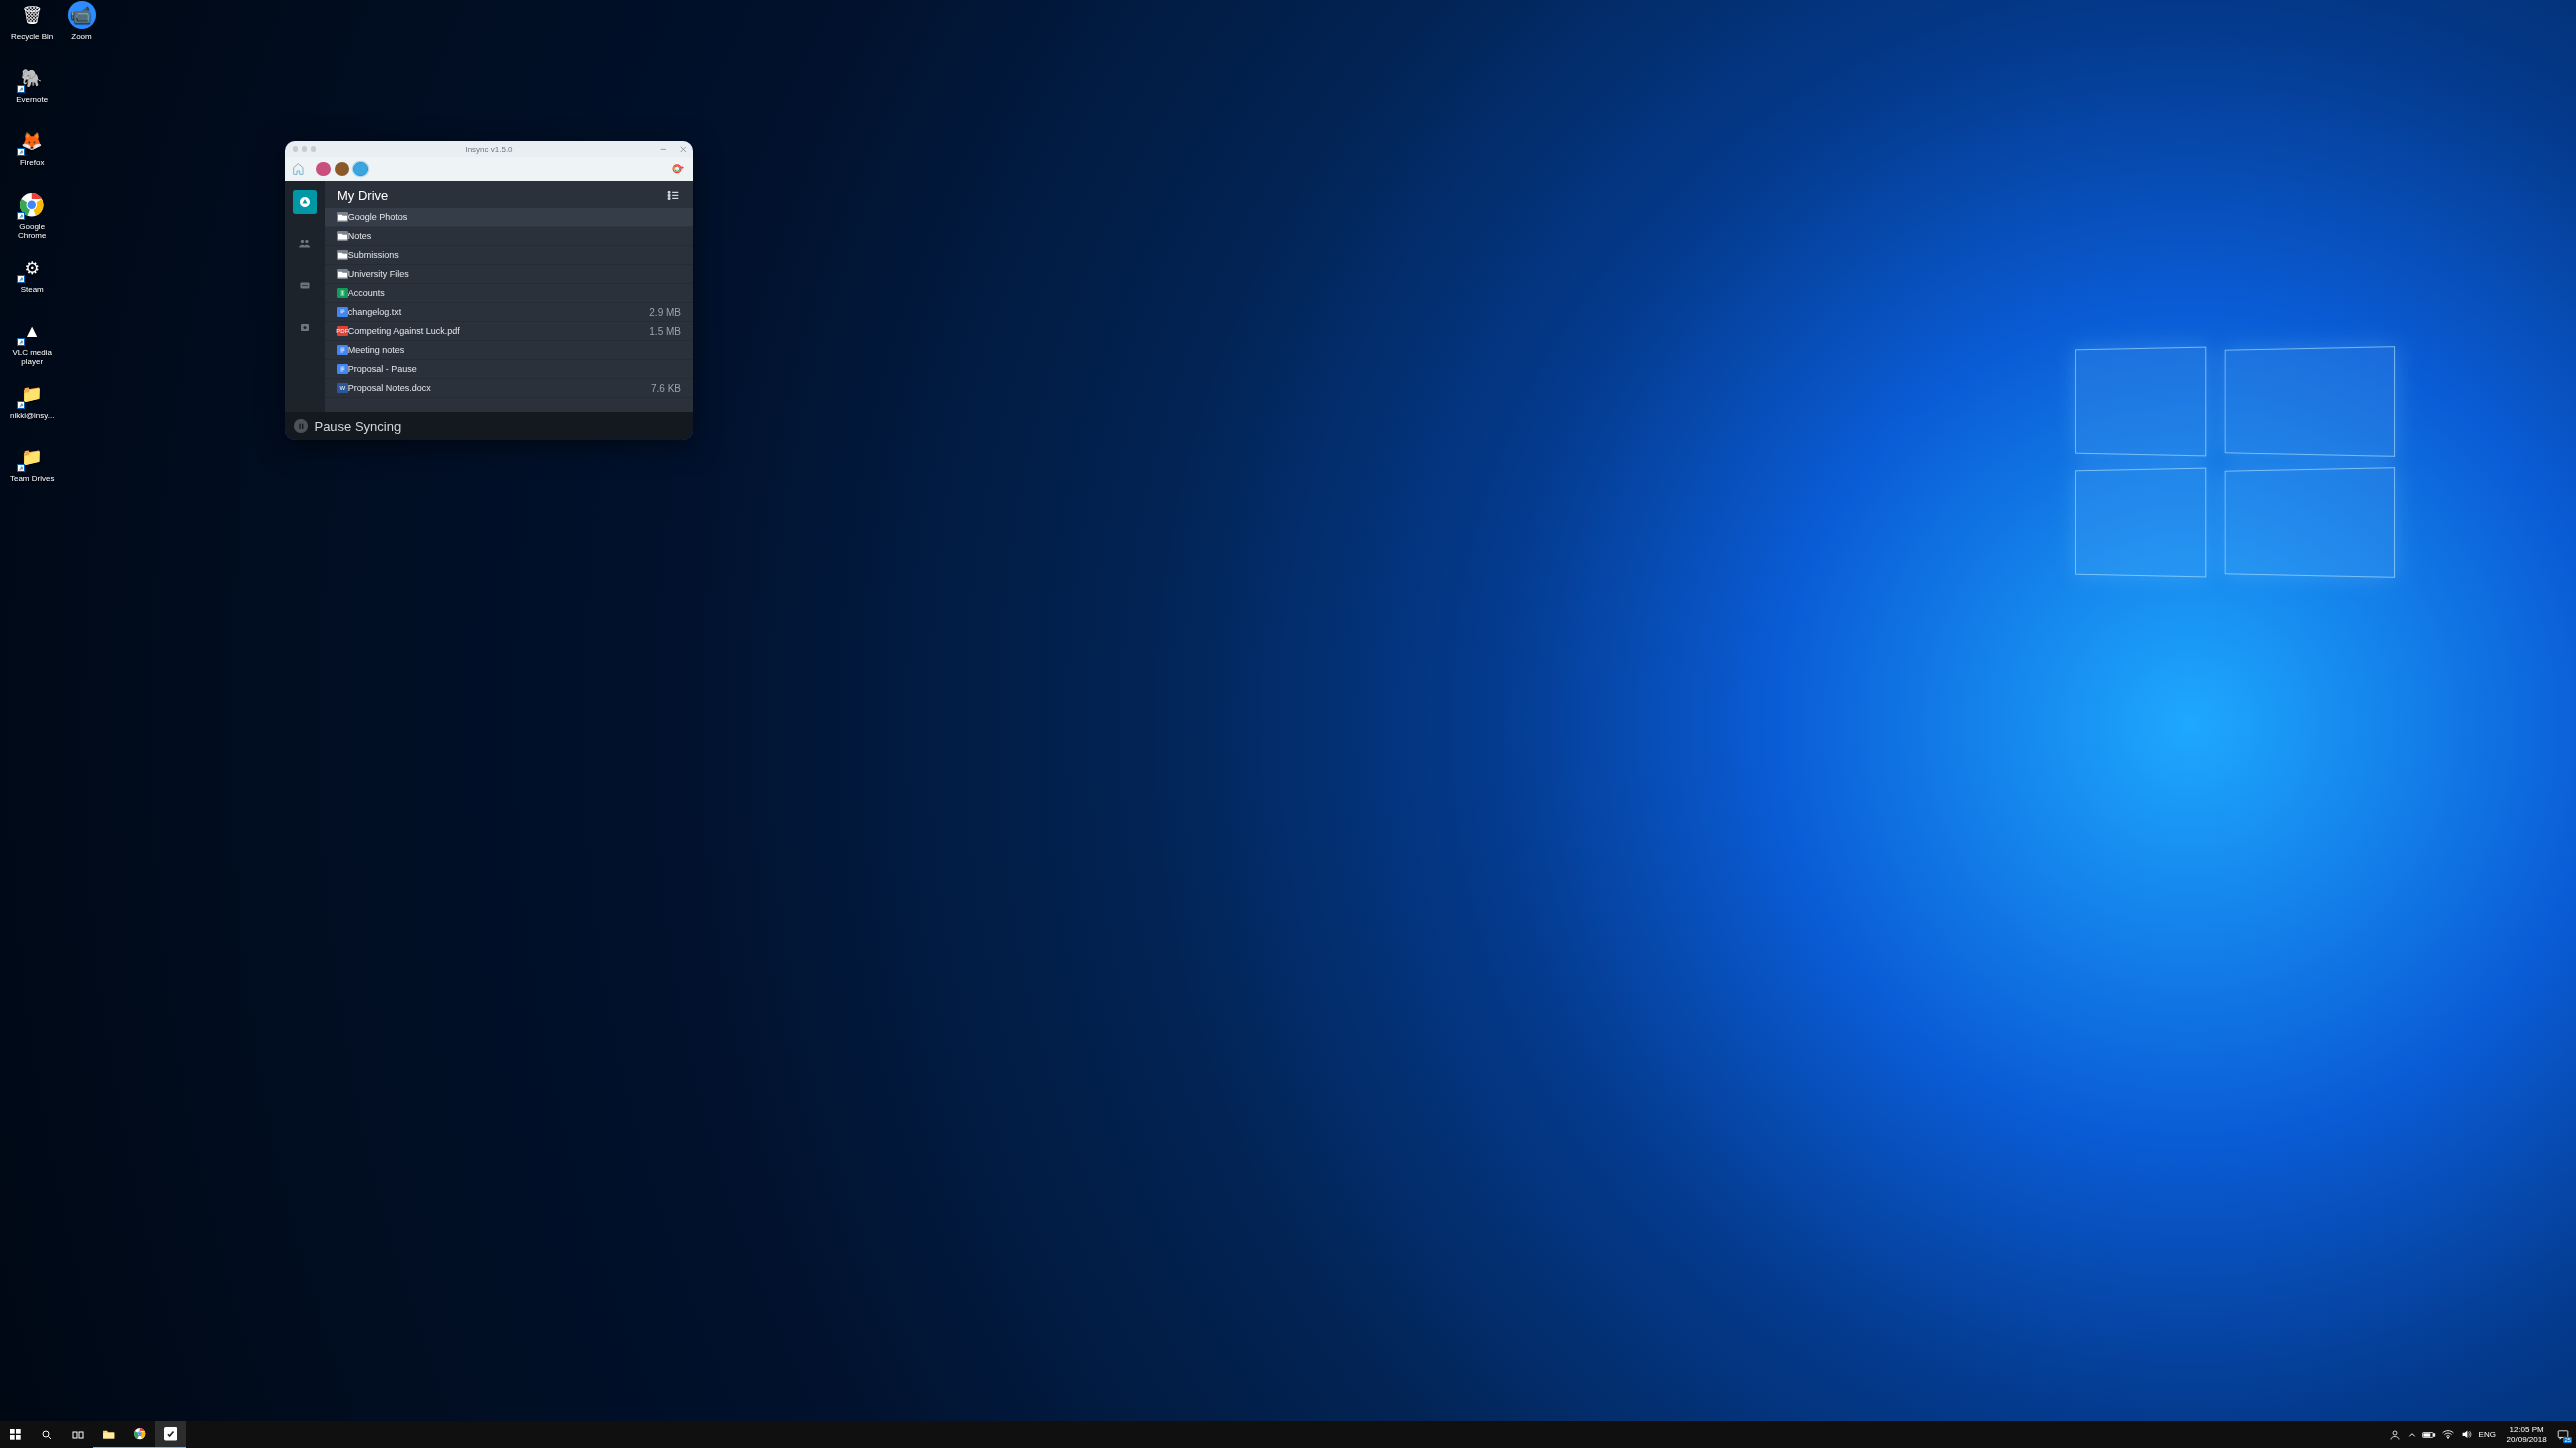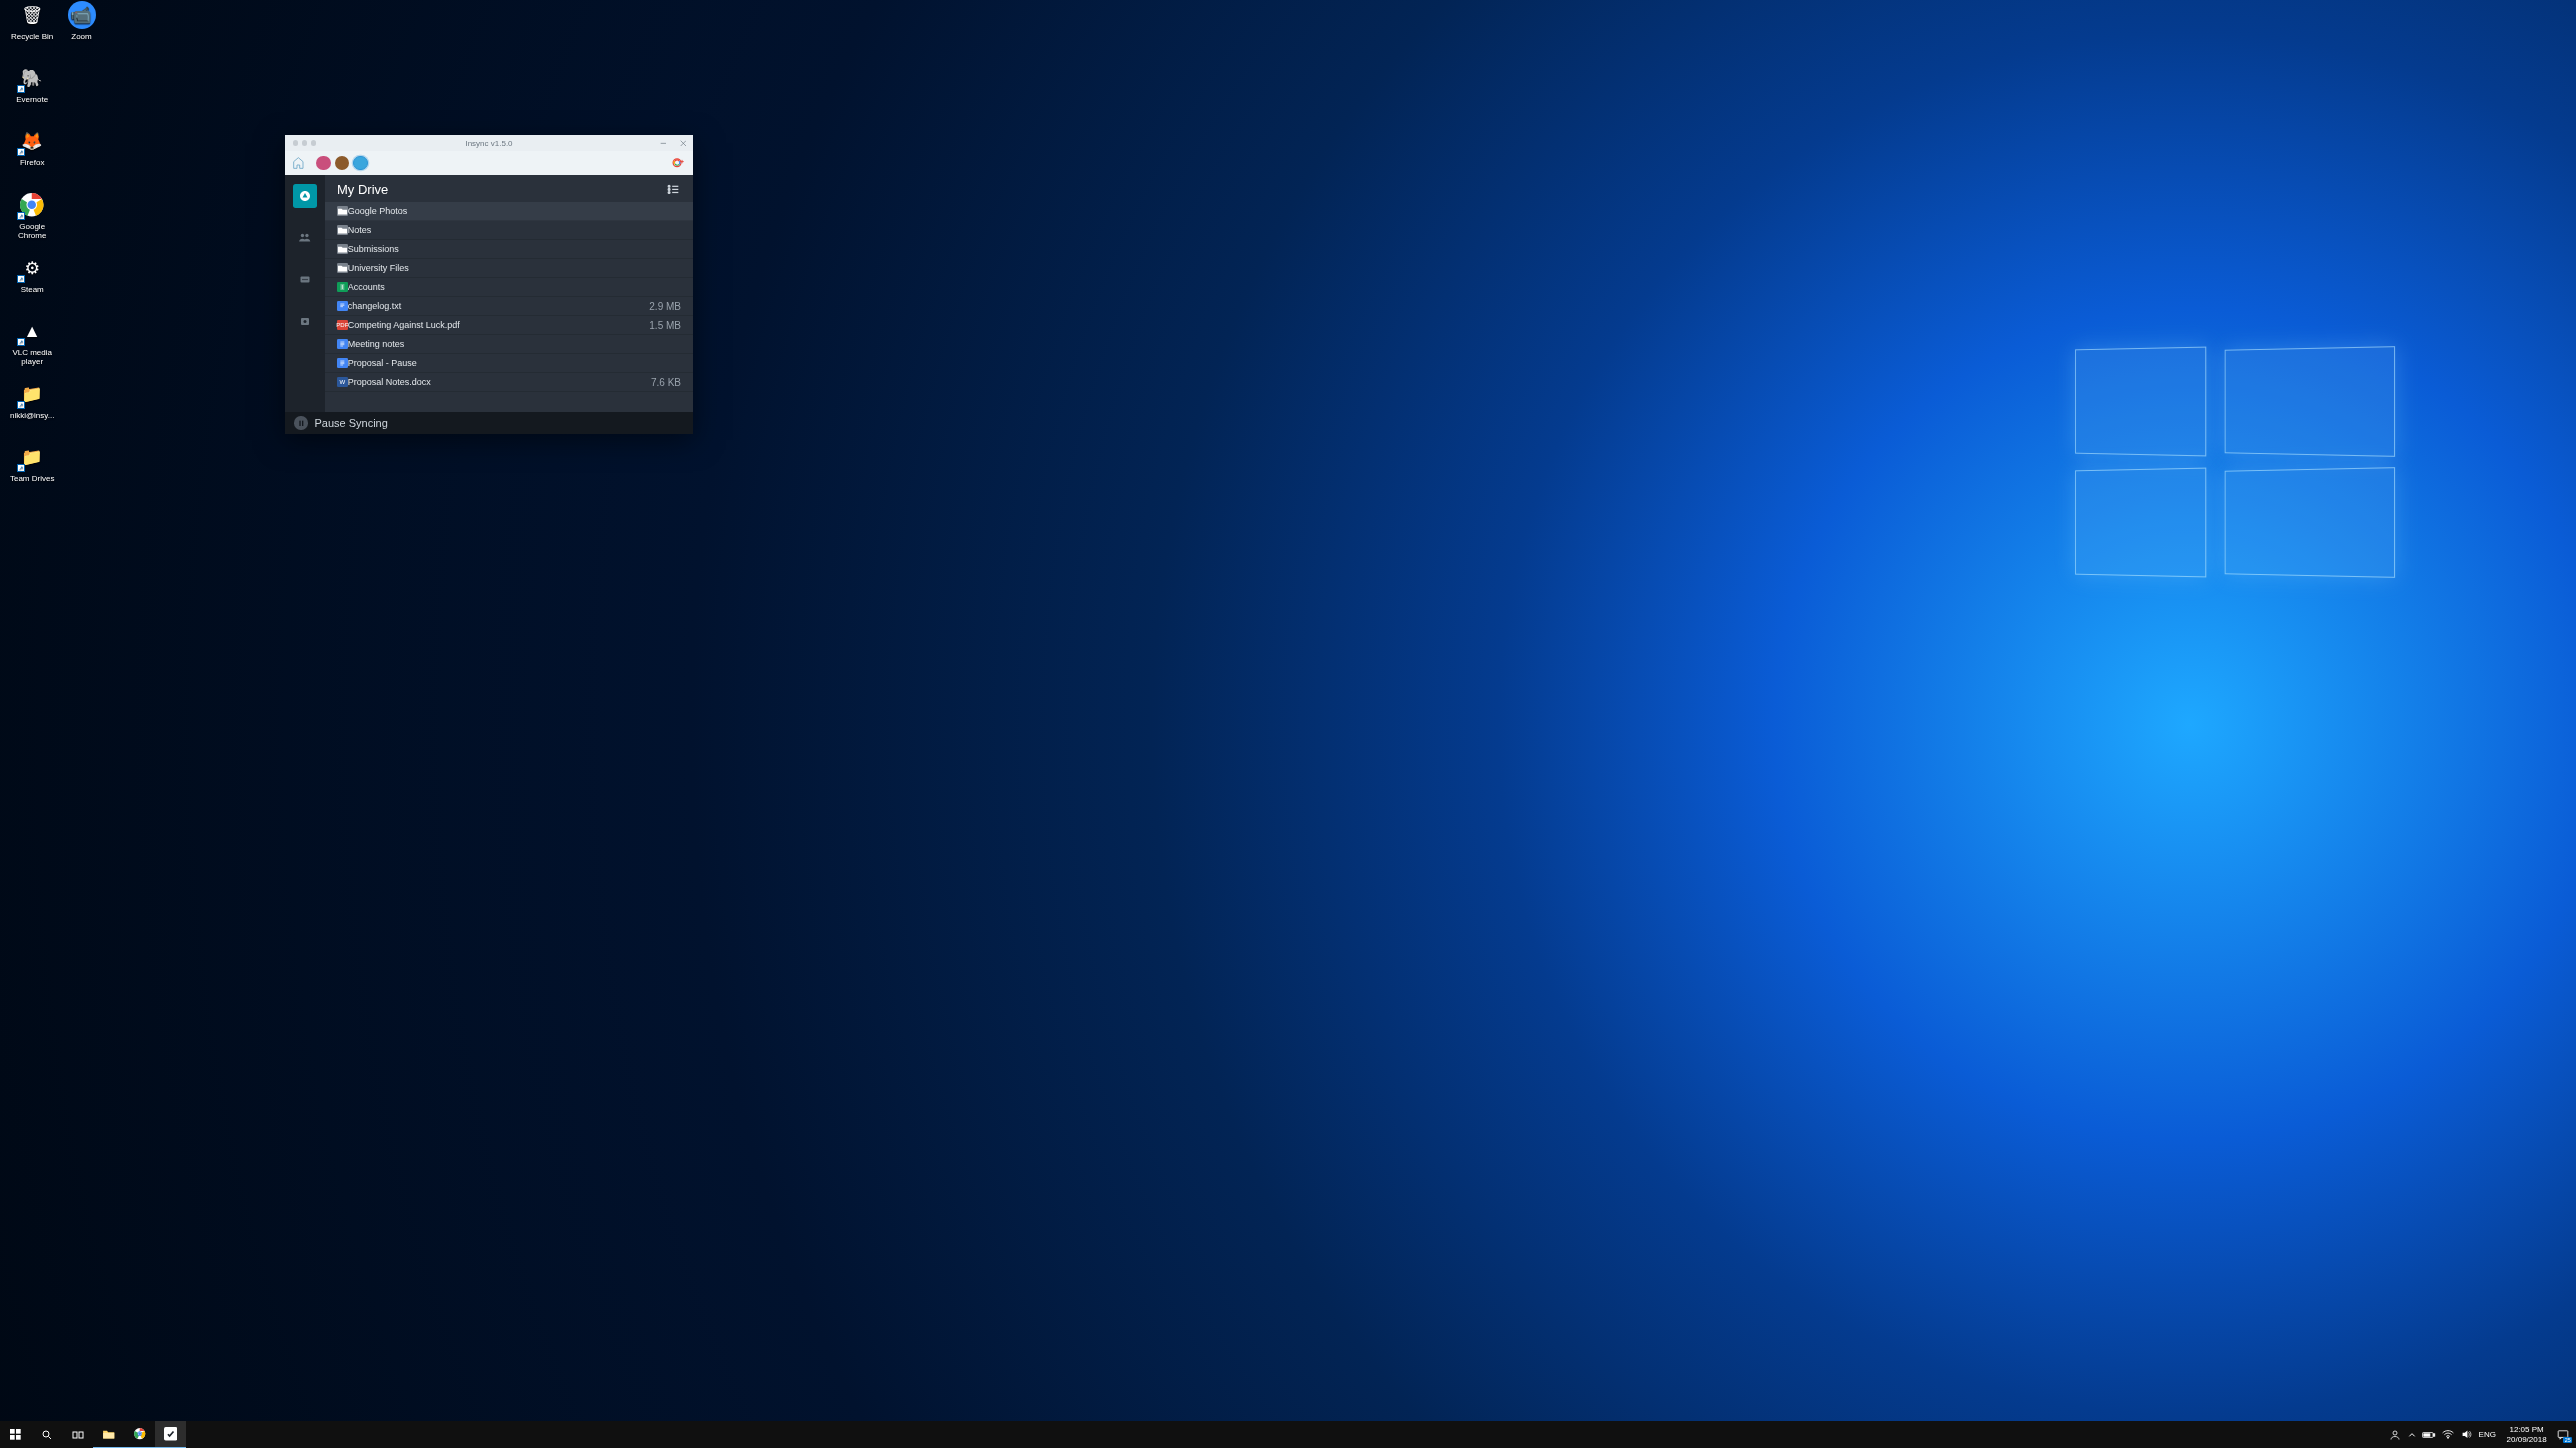--- a/index.html
+++ b/index.html
@@ -36,24 +36,24 @@
 .taskbar .tb-btn.active { background:rgba(255,255,255,0.12); border-bottom:1.3px solid #76b9ed; }
 .taskbar .tb-btn.running { border-bottom:1.3px solid #76b9ed; }
 .taskbar .spacer { flex:1; }
 .taskbar .tray { display:flex; align-items:center; gap:6.7px; padding:0 6.7px; font-size:8px; }
 .taskbar .tray .clock { text-align:center; line-height:1.2; font-size:8px; padding:0 4px; cursor:pointer; }
 .taskbar .tray .tic { cursor:pointer; display:flex; align-items:center; }
 
 
 .insync {
   position:absolute;
-  left:285px; top:135px;
+  left:285px; top:141px;
   width:408px; height:299px;
   background:#1d4ed8;
-  border-radius:0;
+  border-radius:10px;
   box-shadow:0 6.7px 27px rgba(0,0,0,0.5);
   display:flex; flex-direction:column;
   overflow:hidden;
 }
 .insync .titlebar {
   height:16px; background:#e9eef2; display:flex; align-items:center; position:relative;
   font-size:8px; color:#6b7680;
 }
 .insync .titlebar .dots { display:flex; gap:3.4px; padding-left:8px; }
 .insync .titlebar .dot { width:5.4px; height:5.4px; border-radius:50%; background:#c6ccd2; }
@@ -86,21 +86,21 @@
 .insync .file-row .fname { flex:1; white-space:nowrap; overflow:hidden; text-overflow:ellipsis; }
 .insync .file-row .fsize { color:#9aa3ad; font-size:10px; }
 
 .ico-folder { background:#7a828c; }
 .ico-sheet { background:#0f9d58; }
 .ico-txt { background:#4285f4; }
 .ico-pdf { background:#db4437; }
 .ico-doc { background:#4285f4; }
 .ico-docx { background:#2b579a; }
 
-.insync .footer { height:22px; background:#14191f; display:flex; align-items:center; padding:0 9.4px; gap:6.7px; color:#cfd6dd; font-size:11px; }
+.insync .footer { height:28px; background:#14191f; display:flex; align-items:center; padding:0 9.4px; gap:6.7px; color:#cfd6dd; font-size:13px; }
 .insync .footer .pause { width:13.4px; height:13.4px; border-radius:50%; background:#4a525c; display:flex; align-items:center; justify-content:center; cursor:pointer; }
 
 svg { display:block; }
 </style>
 </head>
 <body>
 
 <div class="win-logo">
   <div class="pane p1"></div>
     <div class="pane p2"></div>

